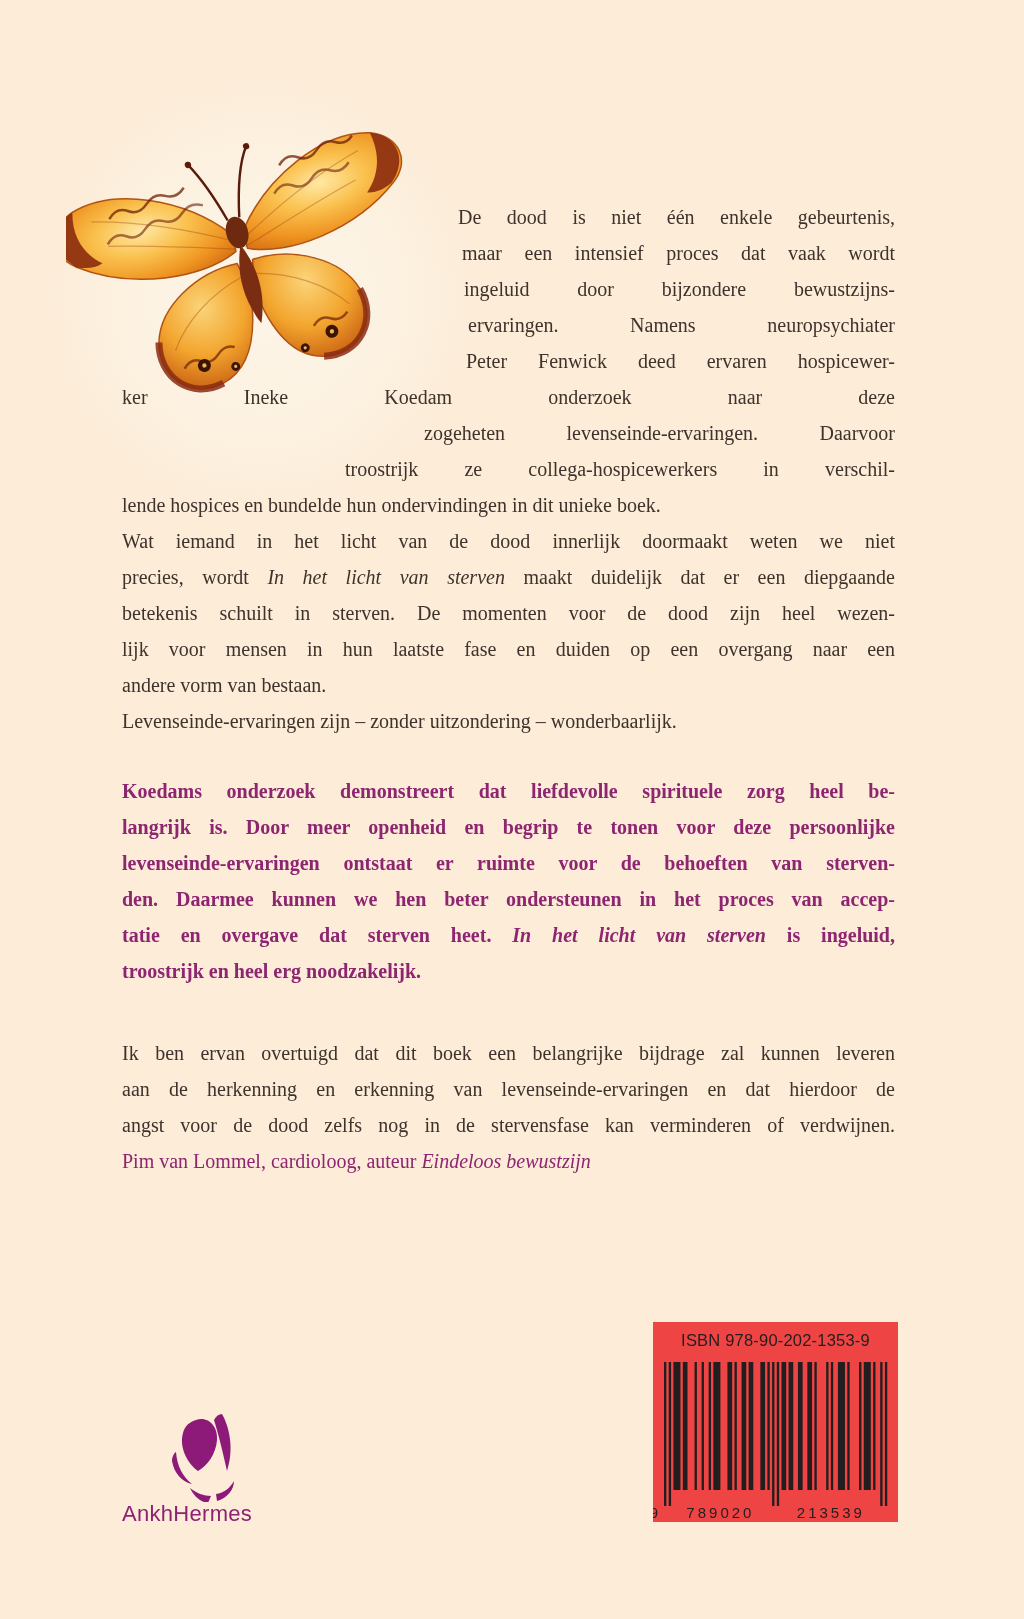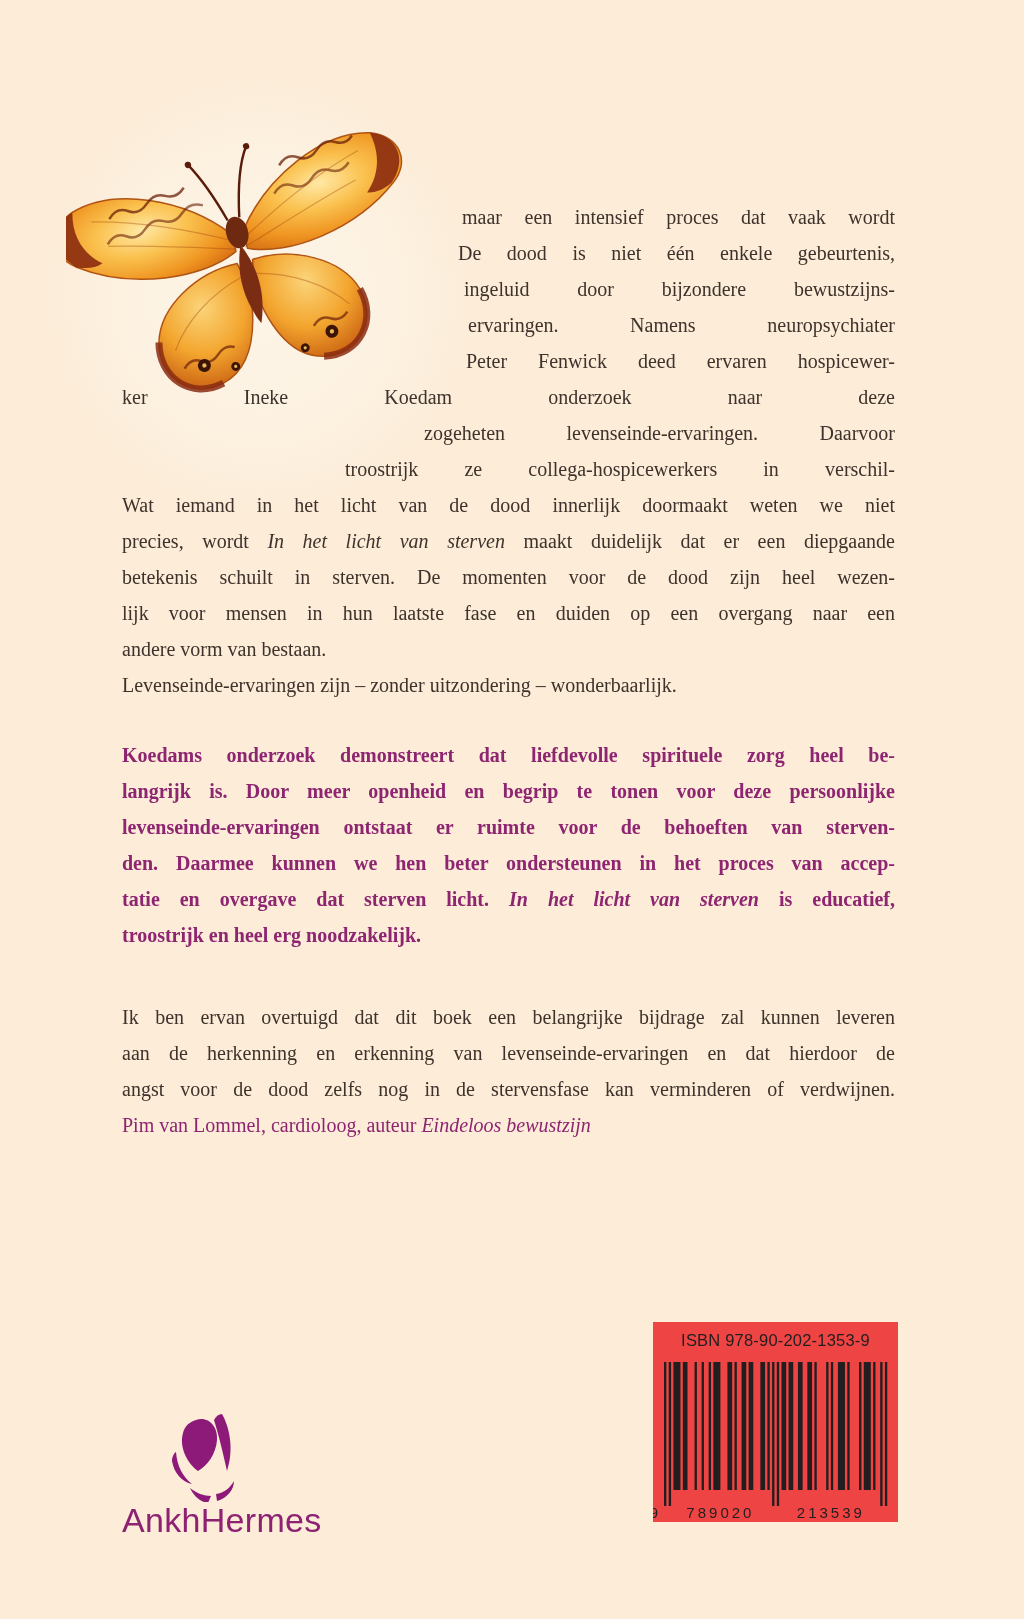--- a/index.html
+++ b/index.html
@@ -30,21 +30,21 @@
     position:absolute; left:0; top:9px; width:245px;
     text-align:center; font-family:"Liberation Sans","DejaVu Sans",sans-serif;
     font-size:16.5px; color:#221e1f; letter-spacing:0.2px;
   }
   .barcode-svg{ position:absolute; left:0; top:0; }
   .publisher{ position:absolute; left:0; top:0; }
   .publisher-logo{ position:absolute; left:166px; top:1414px; }
   .publisher-name{
     position:absolute; left:122px; top:1501px;
     font-family:"Liberation Sans","DejaVu Sans",sans-serif;
-    font-size:34px; color:#8d2273; letter-spacing:0.3px;
+    font-size:22px; color:#8d2273; letter-spacing:0.3px;
   }
 </style>
 </head>
 <body>
 
 <div class="cover">
 
   <div class="butterfly-glow"></div>
 
   <svg class="butterfly" style="position:absolute;left:66px;top:98px;" width="380" height="392" viewBox="0 0 380 392">
@@ -105,41 +105,42 @@
 
       <path d="M184,118 C177,92 170,72 160,54" fill="none" stroke="#5a1c0a" stroke-width="2.4"></path>
       <path d="M196,118 C202,90 209,67 221,51" fill="none" stroke="#5a1c0a" stroke-width="2.4"></path>
       <circle cx="160" cy="54" r="3.2" fill="#5a1c0a"></circle>
       <circle cx="221" cy="51" r="3.2" fill="#5a1c0a"></circle>
     </g>
   </svg>
 
   <div class="blurb">
       <div class="block dark">
+        <div class="line justify" style="margin-left: 336px;"><span>De dood is niet één enkele gebeurtenis,</span></div>
         <div class="line justify" style="margin-left: 340px;"><span>maar een intensief proces dat vaak wordt</span></div>
-        <div class="line justify" style="margin-left: 336px;"><span>De dood is niet één enkele gebeurtenis,</span></div>
         <div class="line justify" style="margin-left: 342px;"><span>ingeluid door bijzondere bewustzijns-</span></div>
         <div class="line justify" style="margin-left: 346px;"><span>ervaringen. Namens neuropsychiater</span></div>
         <div class="line justify" style="margin-left: 344px;"><span>Peter Fenwick deed ervaren hospicewer-</span></div>
         <div class="line justify" style=""><span>ker Ineke Koedam onderzoek naar deze</span></div>
         <div class="line justify" style="margin-left: 302px;"><span>zogeheten levenseinde-ervaringen. Daarvoor</span></div>
         <div class="line justify" style="margin-left: 223px;"><span>troostrijk ze collega-hospicewerkers in verschil-</span></div>
+        <div class="line left"><span>lende hospices en bundelde hun ondervindingen in dit unieke boek.</span></div>
         <div class="line justify"><span>Wat iemand in het licht van de dood innerlijk doormaakt weten we niet</span></div>
         <div class="line justify"><span>precies, wordt </span><span class="it">In het licht van sterven</span><span> maakt duidelijk dat er een diepgaande</span></div>
         <div class="line justify"><span>betekenis schuilt in sterven. De momenten voor de dood zijn heel wezen-</span></div>
         <div class="line justify"><span>lijk voor mensen in hun laatste fase en duiden op een overgang naar een</span></div>
         <div class="line left"><span>andere vorm van bestaan.</span></div>
         <div class="line left"><span>Levenseinde-ervaringen zijn – zonder uitzondering – wonderbaarlijk.</span></div>
       </div>
       <div class="block purple" style="margin-top: 34px; font-weight: bold;">
         <div class="line justify"><span>Koedams onderzoek demonstreert dat liefdevolle spirituele zorg heel be-</span></div>
         <div class="line justify"><span>langrijk is. Door meer openheid en begrip te tonen voor deze persoonlijke</span></div>
         <div class="line justify"><span>levenseinde-ervaringen ontstaat er ruimte voor de behoeften van sterven-</span></div>
         <div class="line justify"><span>den. Daarmee kunnen we hen beter ondersteunen in het proces van accep-</span></div>
-        <div class="line justify"><span>tatie en overgave dat sterven licht. </span><span class="it">In het licht van sterven</span><span> is educatief,</span></div>
+        <div class="line justify"><span>tatie en overgave dat sterven heet. </span><span class="it">In het licht van sterven</span><span> is ingeluid,</span></div>
         <div class="line left"><span>troostrijk en heel erg noodzakelijk.</span></div>
       </div>
       <div class="block dark" style="margin-top: 46px;">
         <div class="line justify"><span>Ik ben ervan overtuigd dat dit boek een belangrijke bijdrage zal kunnen leveren</span></div>
         <div class="line justify"><span>aan de herkenning en erkenning van levenseinde-ervaringen en dat hierdoor de</span></div>
         <div class="line justify"><span>angst voor de dood zelfs nog in de stervensfase kan verminderen of verdwijnen.</span></div>
       </div>
       <div class="block purple">
         <div class="line left"><span>Pim van Lommel, cardioloog, auteur </span><span class="it">Eindeloos bewustzijn</span></div>
       </div>

